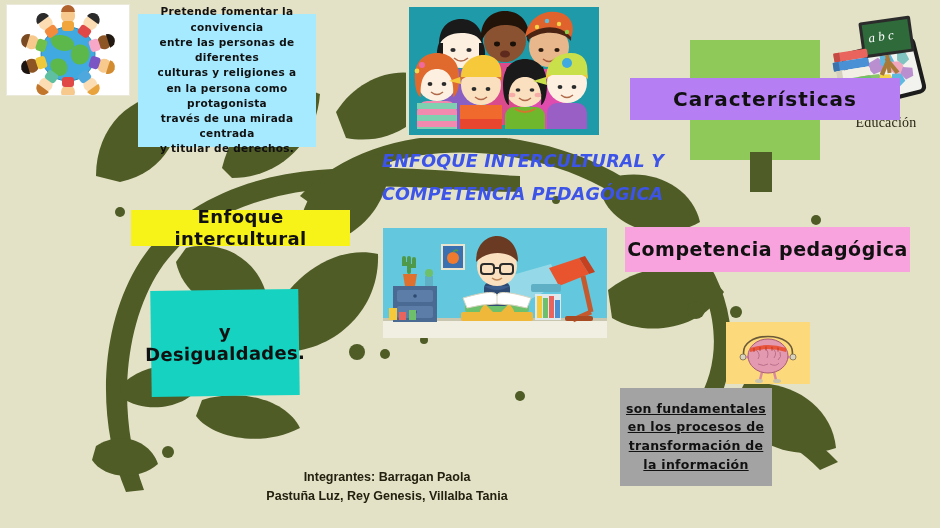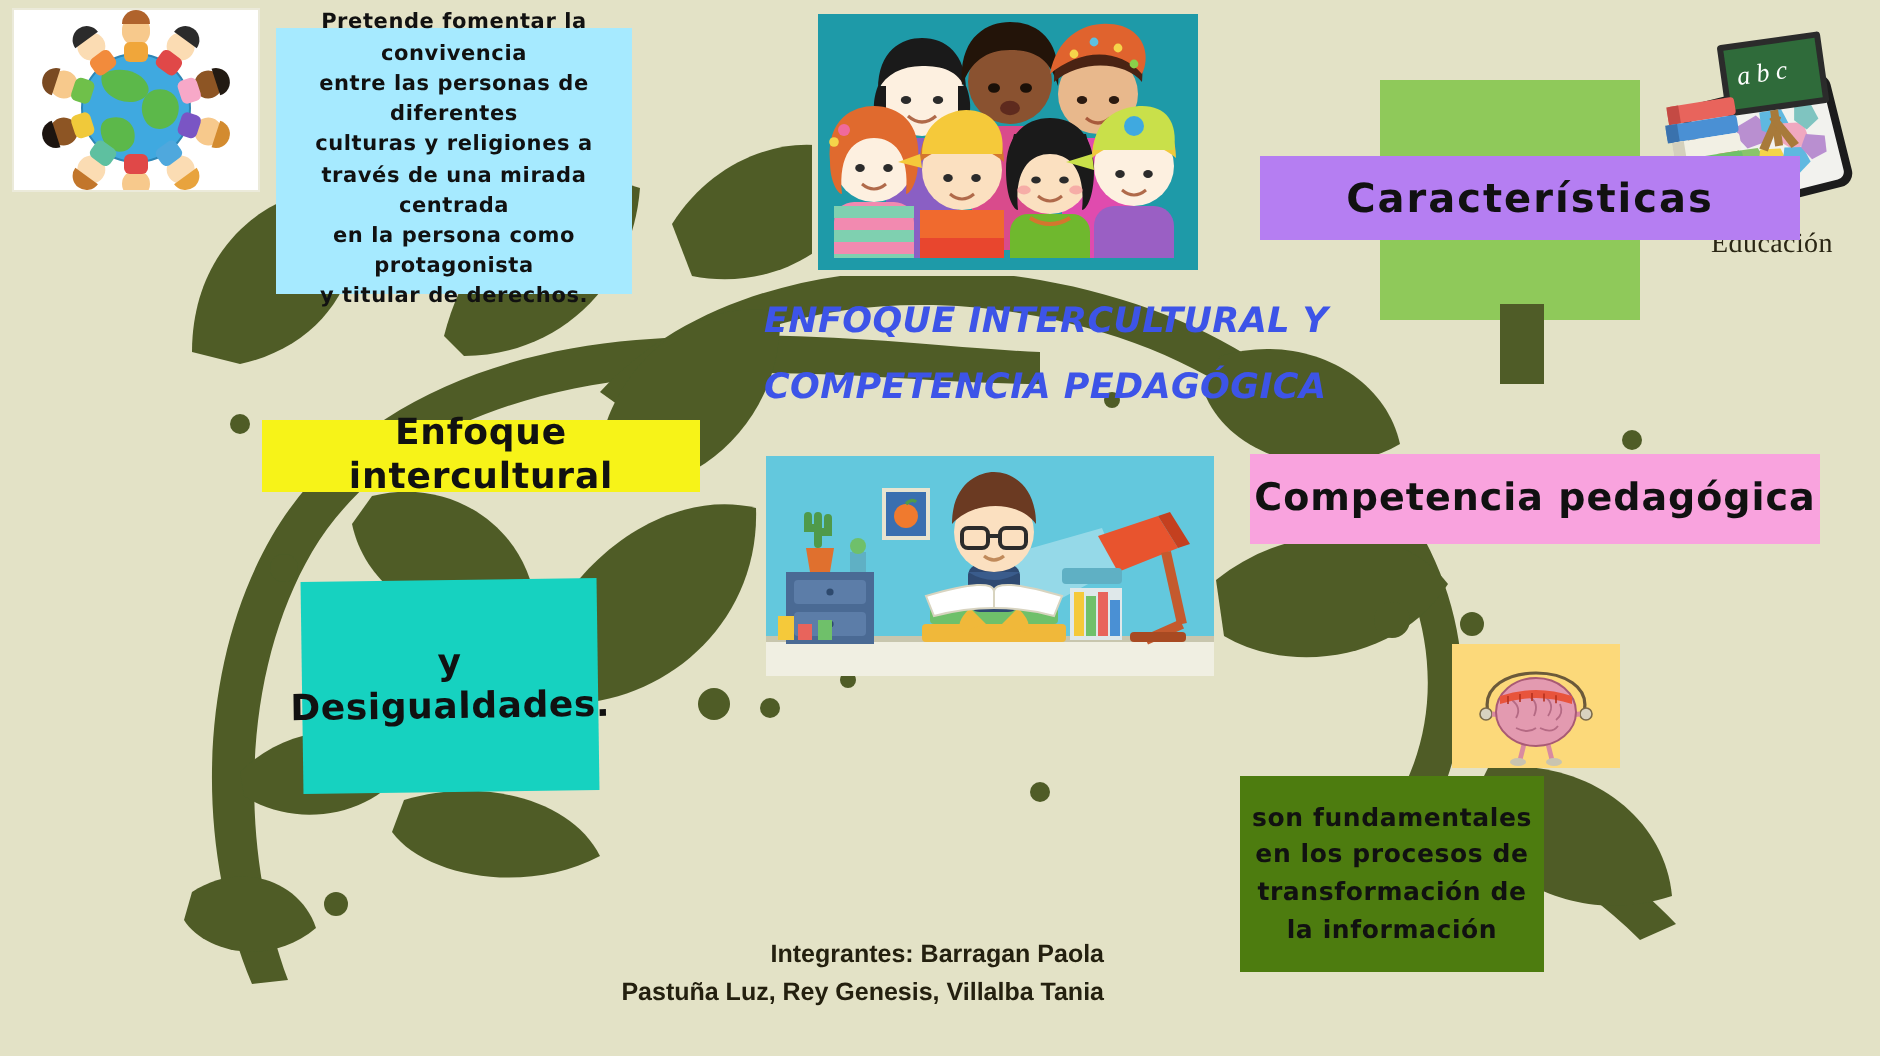--- a/index.html
+++ b/index.html
@@ -82,25 +82,26 @@
     background: #a6eaff;
     padding: 8px 4px;
     font-size: 10.5px;
     line-height: 1.45;
     flex-direction: column;
     justify-content: center;
   }
 
   #box-salmon {
     left: 620px; top: 388px; width: 152px; height: 98px;
-    background: #4d7c0f;
+    background: #a3a3a3;
     font-size: 12.5px;
     line-height: 1.5;
     flex-direction: column;
     justify-content: center;
+    text-decoration: underline;
   }
 
   
   #main-title {
     position: absolute;
     left: 382px; top: 145px; width: 258px;
     color: #3d54e8;
     font-family: "DejaVu Sans", sans-serif;
     font-weight: bold;
     font-style: italic;
@@ -113,21 +114,21 @@
 
   
   #credits {
     position: absolute;
     left: 222px; top: 468px; width: 330px;
     color: #24200f;
     font-family: "Liberation Sans", sans-serif;
     font-weight: bold;
     font-size: 12.5px;
     line-height: 1.55;
-    text-align: right;
+    text-align: center;
   }
 
   
   .pic { position: absolute; overflow: hidden; }
 
   #pic-globe {
     left: 6px; top: 4px; width: 122px; height: 90px;
     background: #ffffff;
     border: 1px solid #ebeada;
   }
@@ -298,22 +299,22 @@
             </g>
         </g>
       </g>
     </svg>
   </div>
 
   <div class="abox label-box" id="box-cyan-intro">
     <span>Pretende fomentar la convivencia</span>
     <span>entre las personas de diferentes</span>
     <span>culturas y religiones a</span>
+    <span>en la persona como protagonista</span>
     <span>través de una mirada centrada</span>
-    <span>en la persona como protagonista</span>
     <span>y titular de derechos.</span>
   </div>
 
   <div class="pic" id="pic-kids">
     <svg viewBox="0 0 184 122" width="184" height="122" xmlns="http://www.w3.org/2000/svg">
       <rect width="184" height="122" fill="#1e9aa8"></rect>
 
       <g>
 
         <g transform="translate(52,40)">

